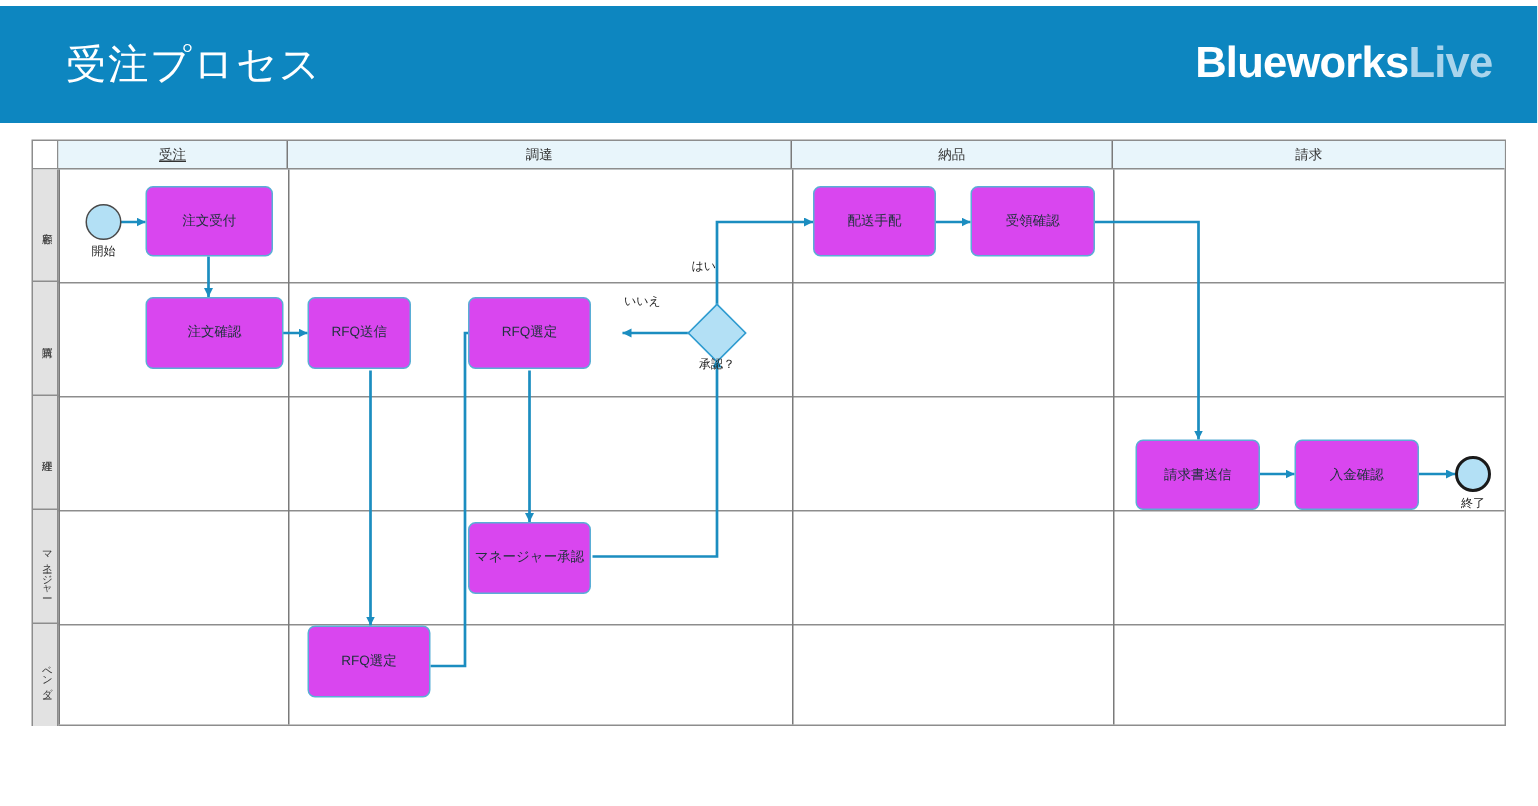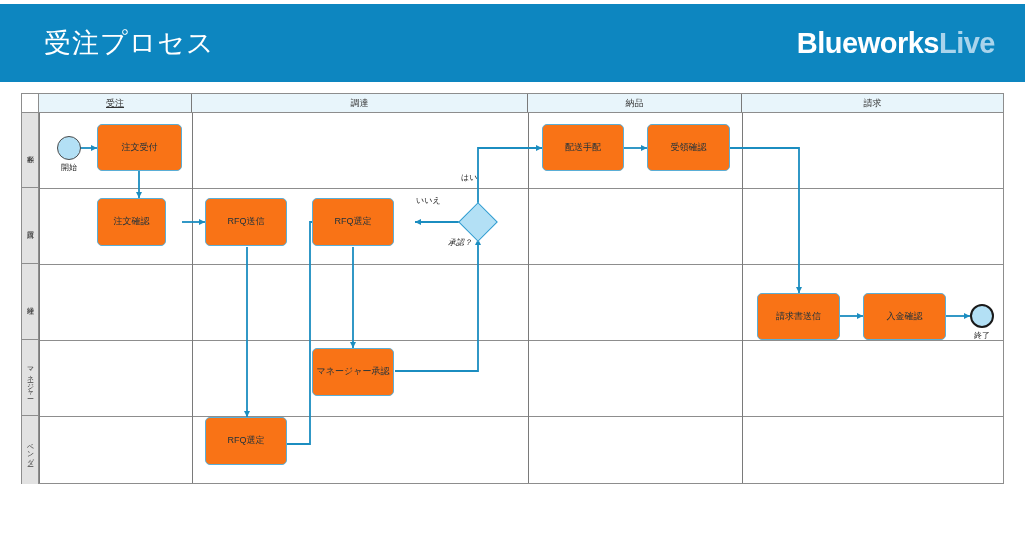--- a/index.html
+++ b/index.html
@@ -109,21 +109,21 @@
   .col-sep {
     position: absolute;
     top: 19px; bottom: 0;
     width: 1px;
     background: #7a7a7a;
   }
 
   
   .task {
     position: absolute;
-    background: #f97316;
+    background: #d946ef;
     border: 1px solid #5aaed6;
     border-radius: 5px;
     display: flex;
     align-items: center;
     justify-content: center;
     text-align: center;
     font-size: 9px;
     color: #20323c;
     padding: 2px;
     line-height: 1.25;
@@ -146,22 +146,21 @@
     position: absolute;
     background: #b3e0f5;
     border: 1px solid #2e9bd0;
     transform: rotate(45deg);
   }
   .gw-label {
     position: absolute;
     font-size: 8px;
     color: #222222;
     white-space: nowrap;
-    text-align: left;
-    font-style: italic;
+    text-align: center;
   }
   .flow-label {
     position: absolute;
     font-size: 8px;
     color: #222222;
     white-space: nowrap;
   }
 
   
   #connectors {
@@ -253,22 +252,22 @@
       </g>
     </svg>
 
     <div class="event start" style="left:35px; top:42px; width:24px; height:24px;"></div>
     <div class="event-label" style="left:23px; top:68px; width:48px;">開始</div>
 
     <div class="event end" style="left:948px; top:210px; width:24px; height:24px;"></div>
     <div class="event-label" style="left:936px; top:236px; width:48px;">終了</div>
 
     <div class="task" style="left:75px;  top:30px;  width:85px; height:47px;">注文受付</div>
-    <div class="task" style="left:75px;  top:104px; width:69px; height:48px;">注文確認</div>
-    <div class="task" style="left:183px; top:104px; width:82px; height:48px;">RFQ送信</div>
+    <div class="task" style="left:75px;  top:104px; width:92px; height:48px;">注文確認</div>
+    <div class="task" style="left:183px; top:104px; width:69px; height:48px;">RFQ送信</div>
     <div class="task" style="left:290px; top:104px; width:82px; height:48px;">RFQ選定</div>
     <div class="task" style="left:290px; top:254px; width:82px; height:48px;">マネージャー承認</div>
     <div class="task" style="left:183px; top:323px; width:82px; height:48px;">RFQ選定</div>
     <div class="task" style="left:520px; top:30px;  width:82px; height:47px;">配送手配</div>
     <div class="task" style="left:625px; top:30px;  width:83px; height:47px;">受領確認</div>
     <div class="task" style="left:841px; top:199px; width:83px; height:47px;">入金確認</div>
     <div class="task" style="left:735px; top:199px; width:83px; height:47px;">請求書送信</div>
 
     <div class="gateway" style="left:442px; top:114px; width:28px; height:28px;"></div>
     <div class="gw-label" style="left:426px; top:143px; width:60px;">承認？</div>

